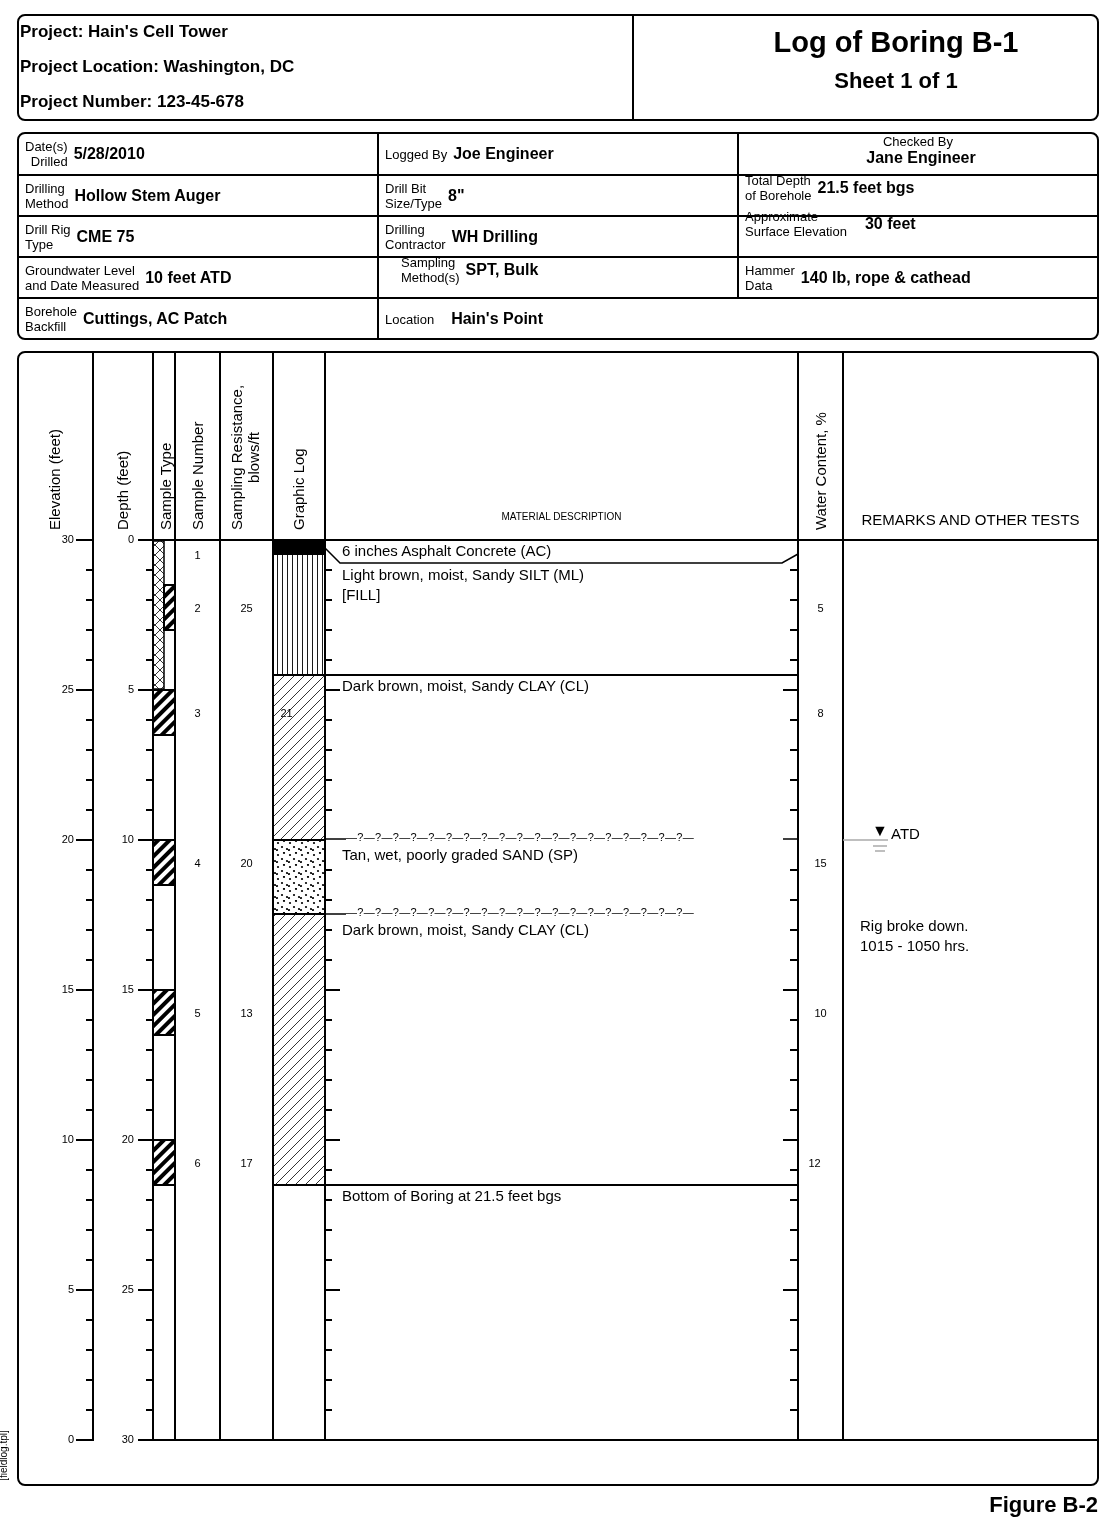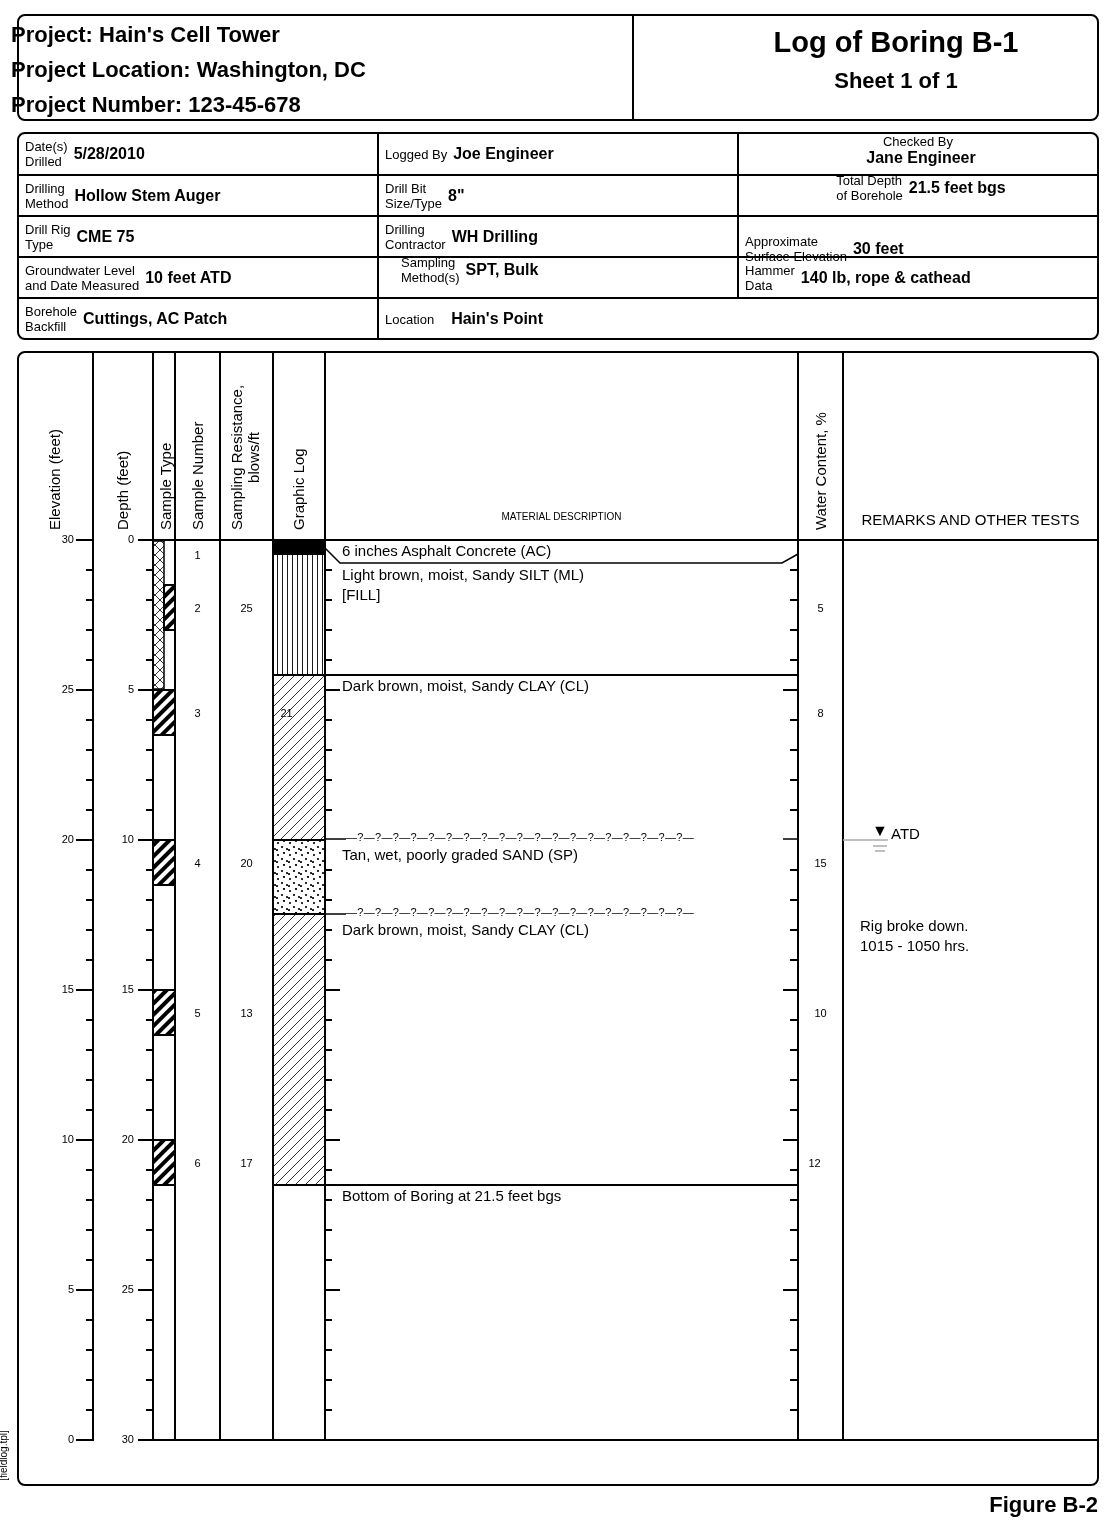--- a/index.html
+++ b/index.html
@@ -1,19 +1,19 @@
 <!DOCTYPE html>
 <html><head>
 <meta charset="utf-8">
 <style>
   html,body{margin:0;padding:0;background:#fff;}
   body{width:1108px;height:1524px;position:relative;font-family:"Liberation Sans",sans-serif;color:#000;overflow:hidden;}
   .abs{position:absolute;}
   .box{position:absolute;border:2.5px solid #000;border-radius:8px;box-sizing:border-box;}
-  .proj-line{position:absolute;left:11px;font-weight:bold;font-size:22px;}
+  .proj-line{position:absolute;left:20px;font-weight:bold;font-size:17px;}
   .title-main{position:absolute;left:634px;width:462px;text-align:center;font-weight:bold;margin-left:31px;}
   .info-cell{position:absolute;display:flex;align-items:center;box-sizing:border-box;padding-left:6px;}
   .info-label{font-size:13px;line-height:15px;margin-right:6px;}
   .info-value{font-size:16px;font-weight:bold;}
   .hline{position:absolute;height:0;border-top:2px solid #000;}
   .vline{position:absolute;width:0;border-left:2px solid #000;}
   .vhead{position:absolute;transform-origin:left top;transform:rotate(-90deg);white-space:nowrap;font-size:15px;line-height:17px;}
   .scale-lbl{position:absolute;font-size:11px;text-align:right;width:30px;}
   .small{position:absolute;font-size:11px;text-align:center;}
   .desc{position:absolute;left:342px;font-size:15px;line-height:20px;}
@@ -31,21 +31,21 @@
 <div class="title-main" style="top:68px;font-size:22px;">Sheet 1 of 1</div>
 
 <div class="box" style="left:17px;top:132px;width:1082px;height:208px;"></div>
 <div class="hline" style="left:18px;top:174px;width:1080px;"></div>
 <div class="hline" style="left:18px;top:215px;width:1080px;"></div>
 <div class="hline" style="left:18px;top:256px;width:1080px;"></div>
 <div class="hline" style="left:18px;top:297px;width:1080px;"></div>
 <div class="vline" style="left:377px;top:133px;height:206px;"></div>
 <div class="vline" style="left:737px;top:133px;height:165px;"></div>
 
-<div class="info-cell" style="left:19px;top:134px;width:358px;height:40px;">
+<div class="info-cell" style="left:19px;top:134px;width:358px;height:40px;text-align:right;">
   <div class="info-label">
       <div>Date(s)</div>
       <div>Drilled</div>
     </div>
   <div class="info-value">5/28/2010</div>
 </div>
 <div class="info-cell" style="left:379px;top:134px;width:358px;height:40px;">
   <div class="info-label">Logged By</div>
   <div class="info-value">Joe Engineer</div>
 </div>
@@ -61,21 +61,21 @@
     </div>
   <div class="info-value">Hollow Stem Auger</div>
 </div>
 <div class="info-cell" style="left:379px;top:176px;width:358px;height:40px;">
   <div class="info-label">
       <div>Drill Bit</div>
       <div>Size/Type</div>
     </div>
   <div class="info-value">8"</div>
 </div>
-<div class="info-cell" style="left:739px;top:176px;width:358px;height:24px;justify-content:center;">
+<div class="info-cell" style="left:739px;top:176px;width:358px;height:24px;">
   <div class="info-label">
       <div>Total Depth</div>
       <div>of Borehole</div>
     </div>
   <div class="info-value">21.5 feet bgs</div>
 </div>
 
 <div class="info-cell" style="left:19px;top:217px;width:358px;height:40px;">
   <div class="info-label">
       <div>Drill Rig</div>
@@ -83,21 +83,21 @@
     </div>
   <div class="info-value">CME 75</div>
 </div>
 <div class="info-cell" style="left:379px;top:217px;width:358px;height:40px;">
   <div class="info-label">
       <div>Drilling</div>
       <div>Contractor</div>
     </div>
   <div class="info-value">WH Drilling</div>
 </div>
-<div class="info-cell" style="left:739px;top:229px;width:366px;height:40px;">
+<div class="info-cell" style="left:739px;top:204px;width:366px;height:40px;gap:12px;">
   <div class="info-label">
       <div>Approximate</div>
       <div>Surface Elevation</div>
     </div>
   <div class="info-value">30 feet</div>
 </div>
 
 <div class="info-cell" style="left:19px;top:258px;width:358px;height:40px;">
   <div class="info-label">
       <div>Groundwater Level</div>

